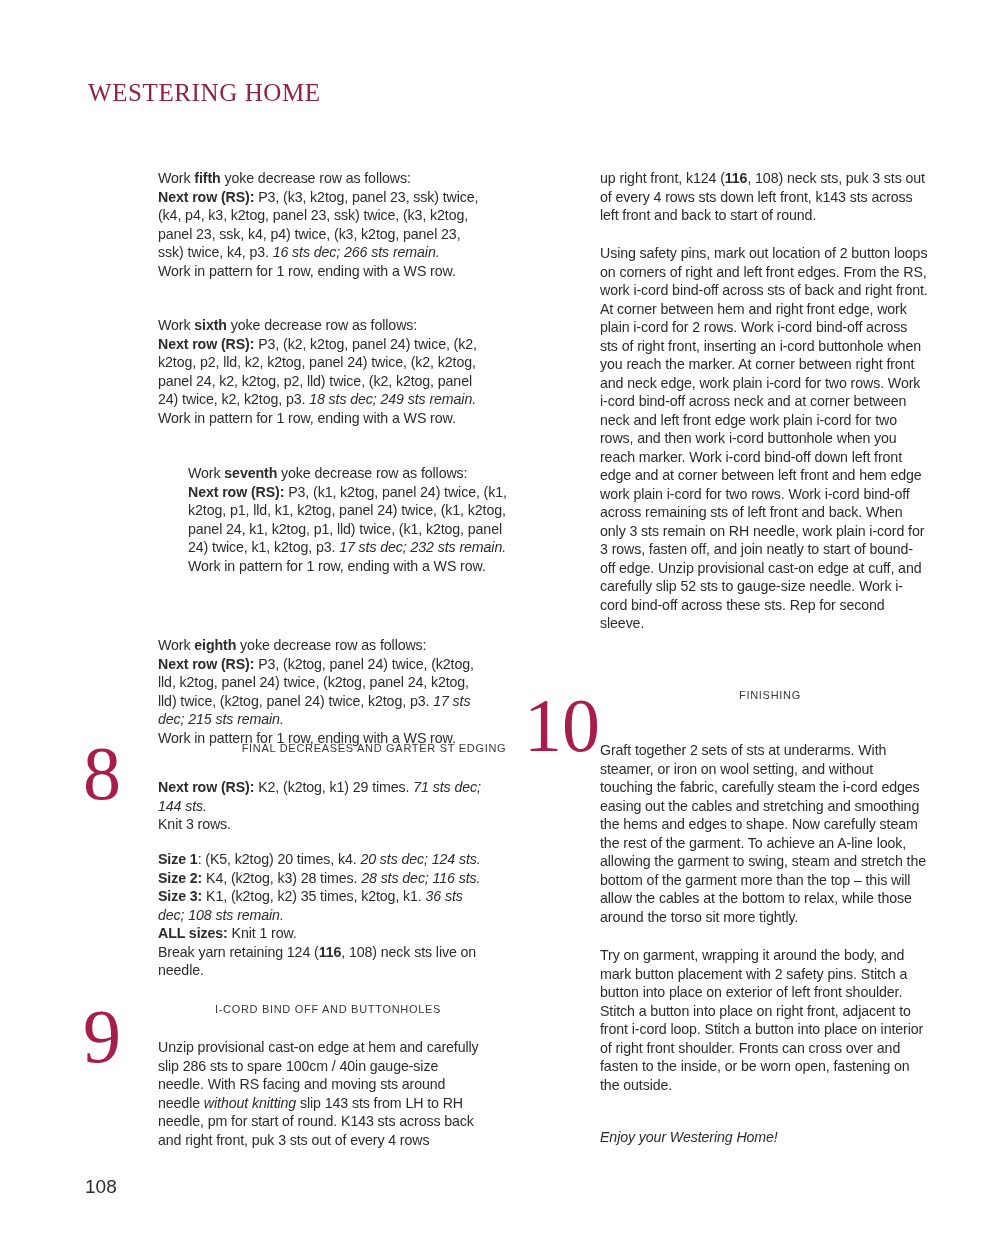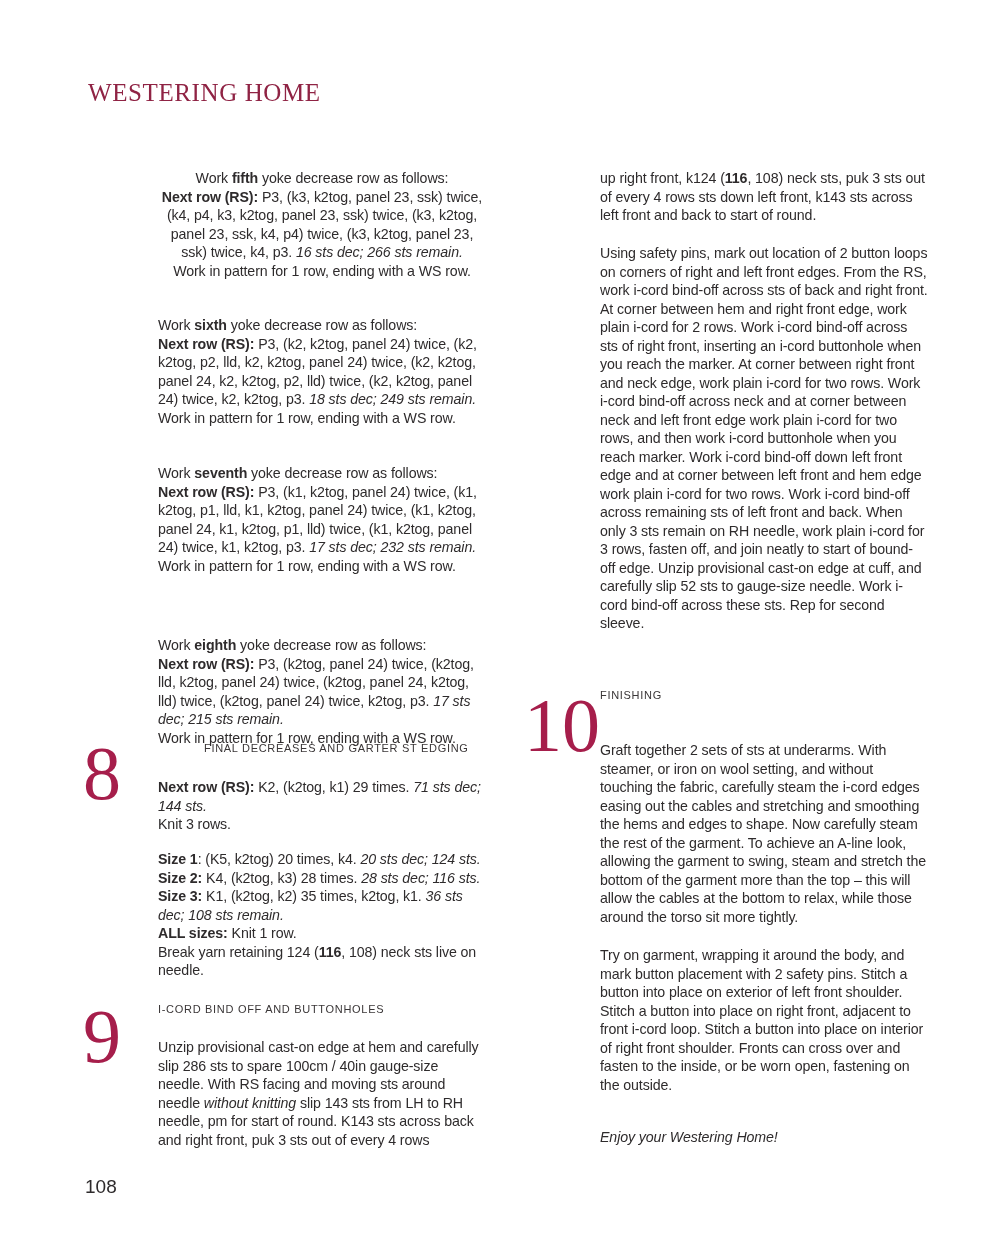--- a/index.html
+++ b/index.html
@@ -30,41 +30,42 @@
   .i{font-style:italic;}
   .section-number{
     position:absolute;
     font-family:"Liberation Serif","DejaVu Serif",serif;
     font-size:76px;line-height:1;color:var(--accent_number);
   }
   .section-heading{
     position:absolute;width:340px;
     font-size:11px;letter-spacing:0.7px;color:var(--heading_text);
     white-space:nowrap;
+    text-align:center;
   }
   .page-number{
     position:absolute;left:85px;top:1176px;font-size:19px;
   }
   
   .lcol{left:158px;}
   
   .rcol{left:600px;}
 </style>
 </head>
 <body>
 
 <h1 class="doc-title">WESTERING HOME</h1>
 
-<div class="para lcol" style="top:169px;text-align:center;"><span>Work </span><span class="b">fifth</span><span> yoke decrease row as follows:
+<div class="para lcol" style="top:169px;"><span>Work </span><span class="b">fifth</span><span> yoke decrease row as follows:
 </span><span class="b">Next row (RS):</span><span> P3, (k3, k2tog, panel 23, ssk) twice, (k4, p4, k3, k2tog, panel 23, ssk) twice, (k3, k2tog, panel 23, ssk, k4, p4) twice, (k3, k2tog, panel 23, ssk) twice, k4, p3. </span><span class="i">16 sts dec; 266 sts remain.</span><span>
 Work in pattern for 1 row, ending with a WS row.</span></div>
 <div class="para lcol" style="top:316px;"><span>Work </span><span class="b">sixth</span><span> yoke decrease row as follows:
 </span><span class="b">Next row (RS):</span><span> P3, (k2, k2tog, panel 24) twice, (k2, k2tog, p2, lld, k2, k2tog, panel 24) twice, (k2, k2tog, panel 24, k2, k2tog, p2, lld) twice, (k2, k2tog, panel 24) twice, k2, k2tog, p3. </span><span class="i">18 sts dec; 249 sts remain.</span><span>
 Work in pattern for 1 row, ending with a WS row.</span></div>
-<div class="para lcol" style="top:464px;"><span>Work </span><span class="b">seventh</span><span> yoke decrease row as follows:
+<div class="para lcol" style="top:464px;margin-left:30px;"><span>Work </span><span class="b">seventh</span><span> yoke decrease row as follows:
 </span><span class="b">Next row (RS):</span><span> P3, (k1, k2tog, panel 24) twice, (k1, k2tog, p1, lld, k1, k2tog, panel 24) twice, (k1, k2tog, panel 24, k1, k2tog, p1, lld) twice, (k1, k2tog, panel 24) twice, k1, k2tog, p3. </span><span class="i">17 sts dec; 232 sts remain.</span><span>
 Work in pattern for 1 row, ending with a WS row.</span></div>
 <div class="para lcol" style="top:636px;"><span>Work </span><span class="b">eighth</span><span> yoke decrease row as follows:
 </span><span class="b">Next row (RS):</span><span> P3, (k2tog, panel 24) twice, (k2tog, lld, k2tog, panel 24) twice, (k2tog, panel 24, k2tog, lld) twice, (k2tog, panel 24) twice, k2tog, p3. </span><span class="i">17 sts dec; 215 sts remain.</span><span>
 Work in pattern for 1 row, ending with a WS row.</span></div>
 
 <div class="section-number" style="left:83px;top:735px;">8</div>
 <div class="section-heading lcol" style="top:742px;margin-left:46px;">FINAL DECREASES AND GARTER ST EDGING</div>
 <div class="para lcol" style="top:778px;"><span class="b">Next row (RS):</span><span> K2, (k2tog, k1) 29 times. </span><span class="i">71 sts dec; 144 sts.</span><span>
 Knit 3 rows.</span></div>

